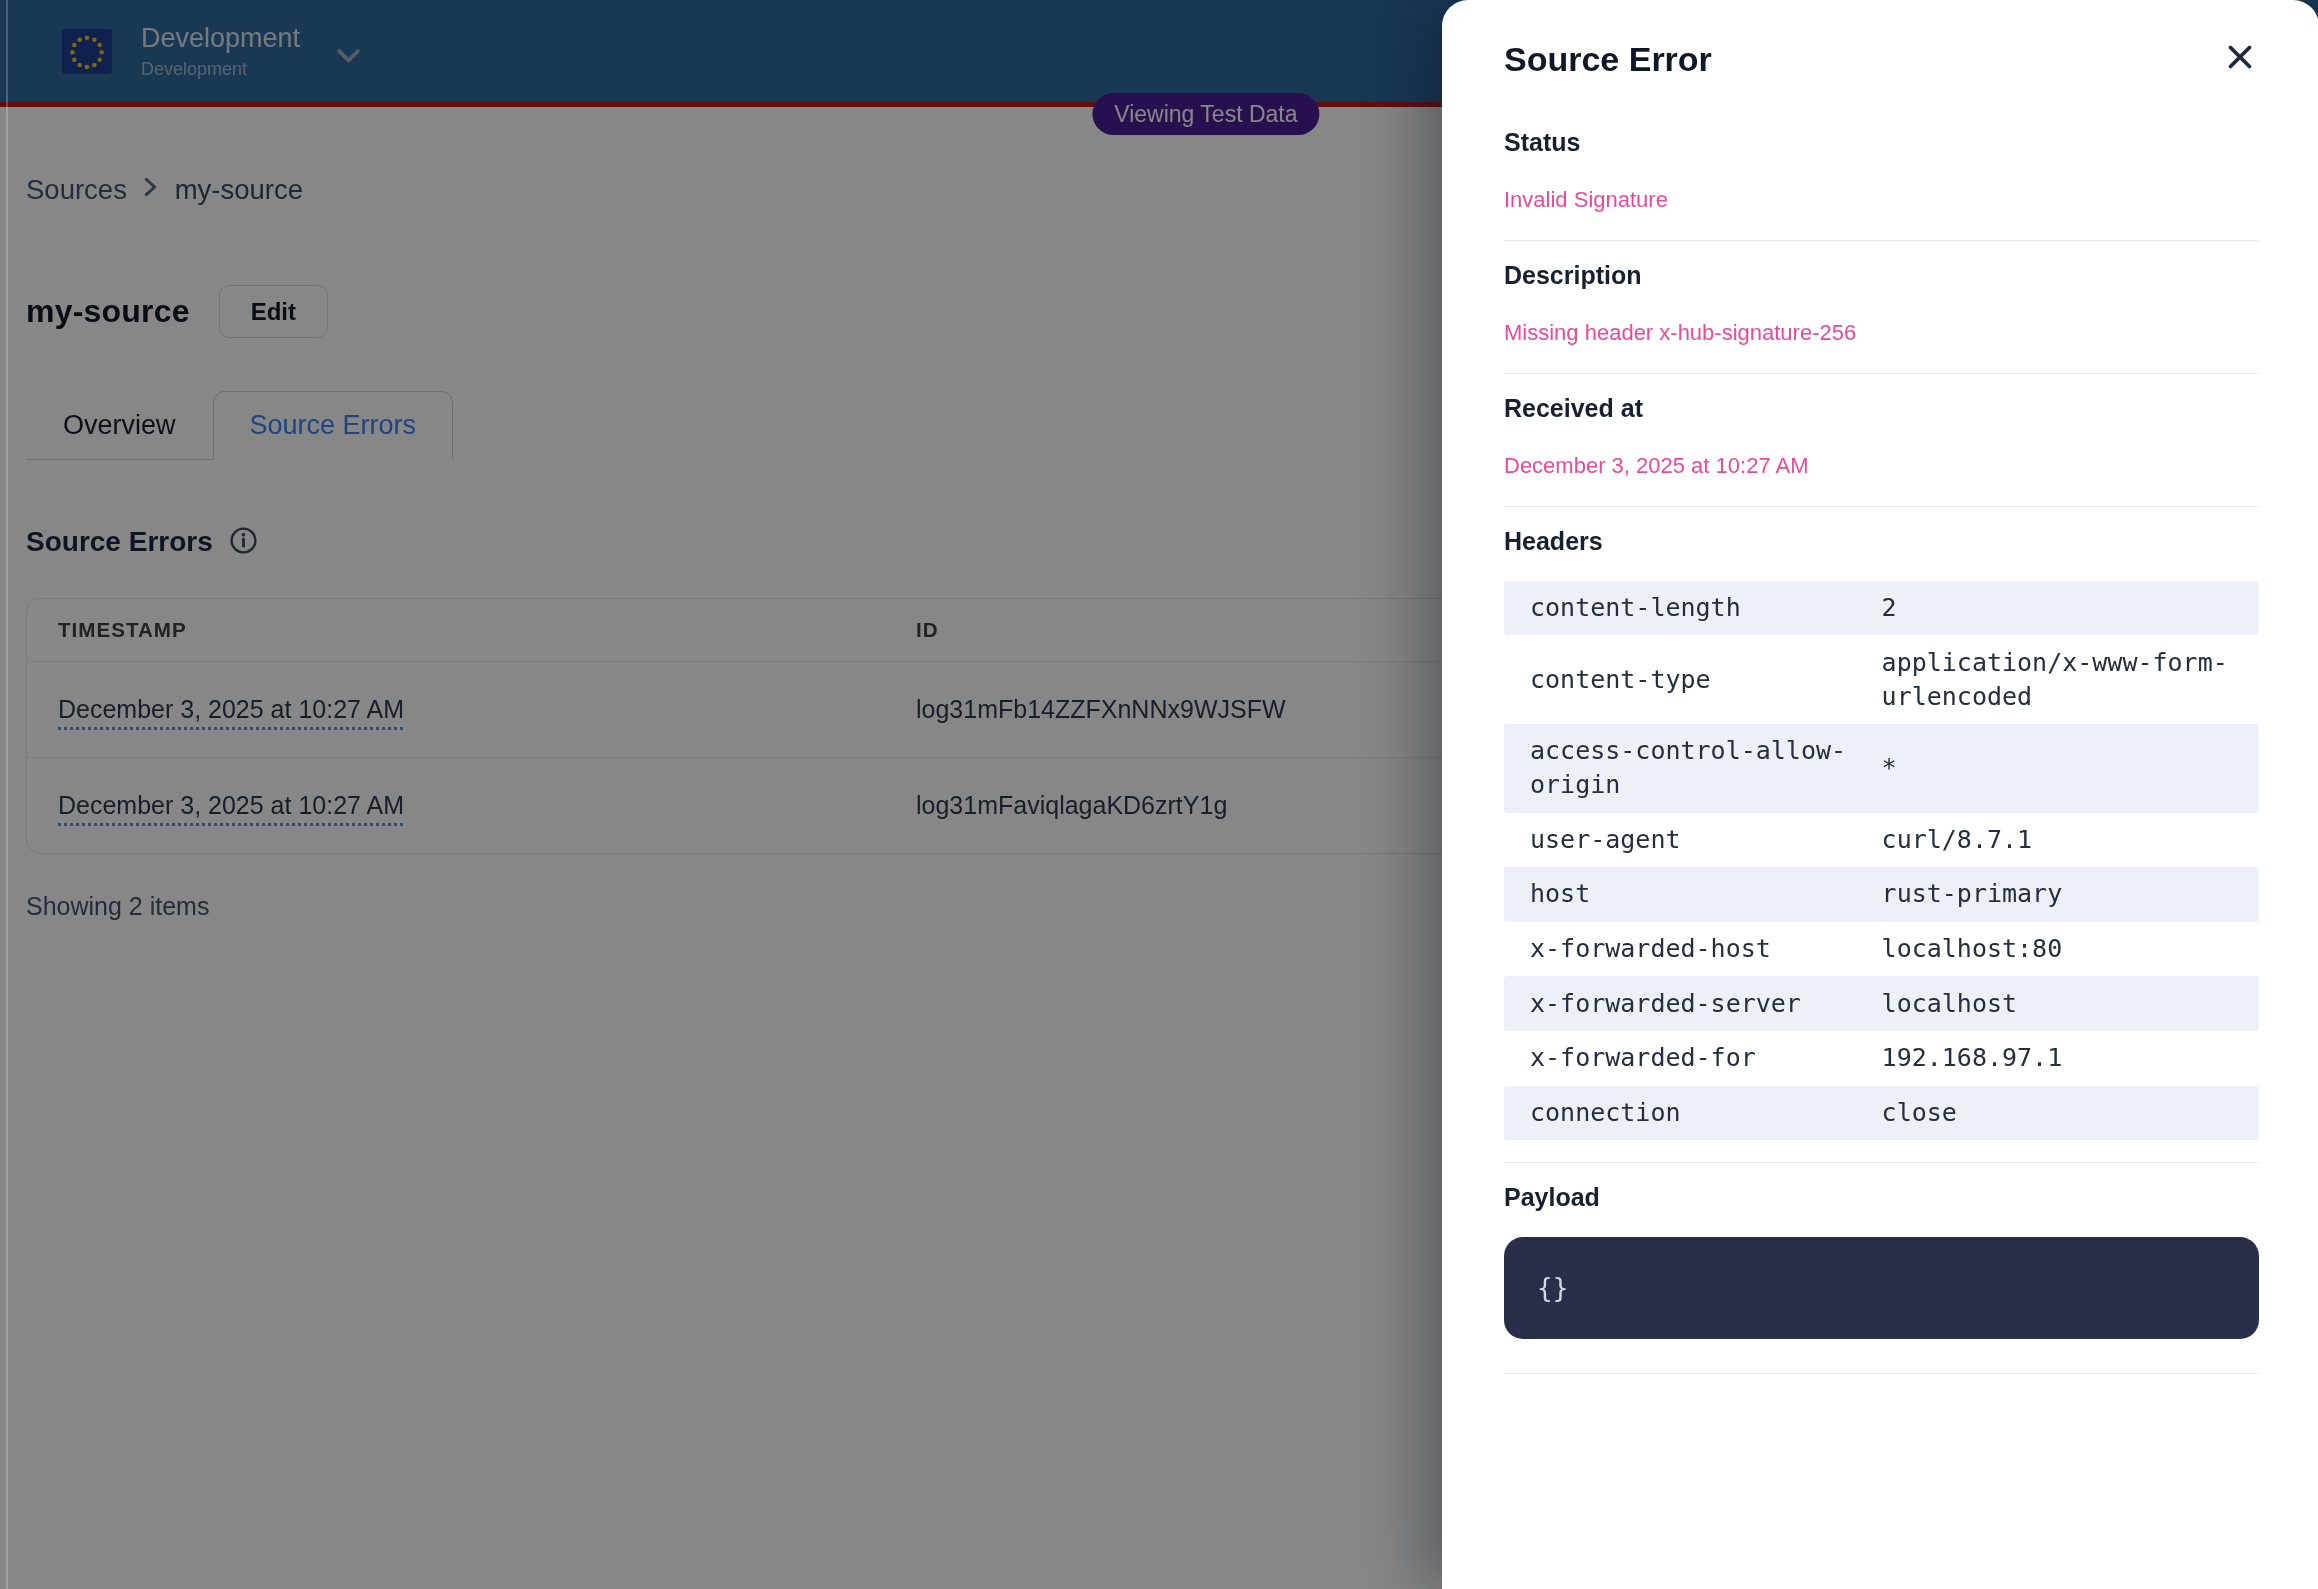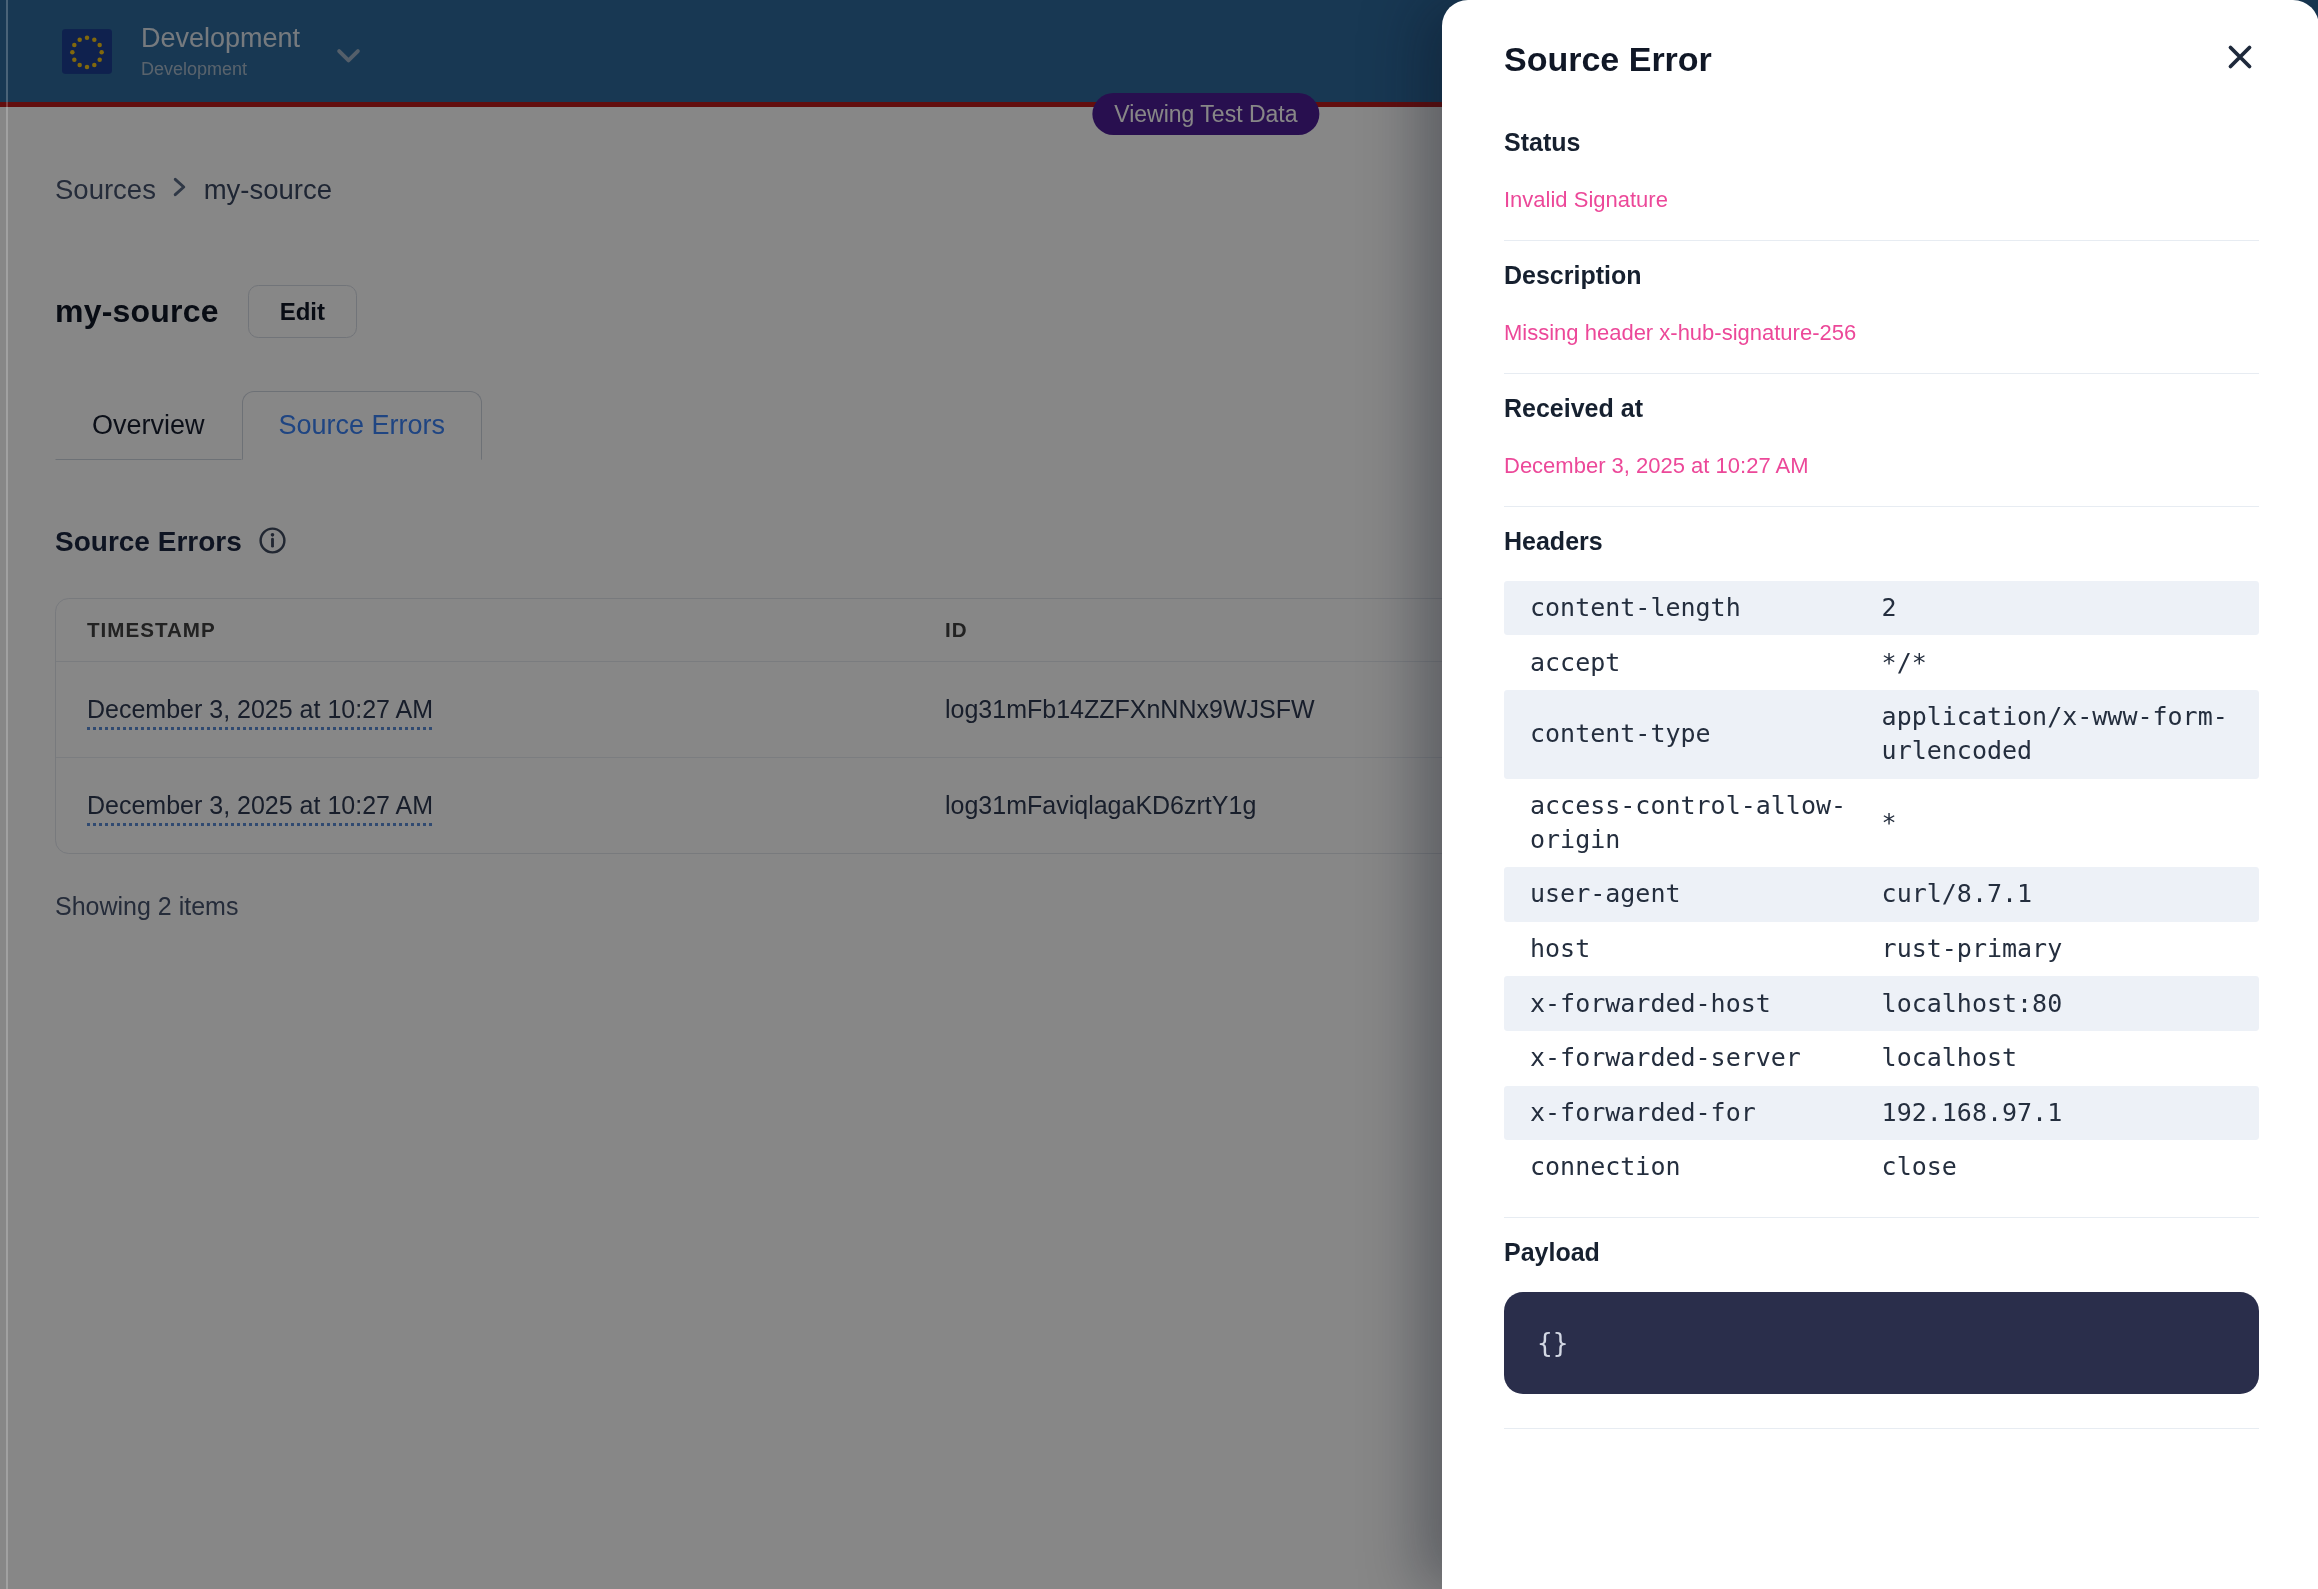--- a/index.html
+++ b/index.html
@@ -30,21 +30,21 @@
 
   .test-badge {
     position:absolute; top:93px; left:52%; transform:translateX(-50%);
     background:#4c1d95; color:#ffffff;
     font-size:23px; font-weight:500;
     padding:7.7px 22px; border-radius:857px;
     z-index:5; white-space:nowrap;
   }
 
   
-  .content { padding:0 55px; }
+  .content { padding:0 26px; }
 
   .breadcrumb {
     margin-top:67px;
     display:flex; align-items:center; gap:15.4px;
     font-size:27.5px; color:#46536e;
   }
   .crumb { cursor:pointer; }
   .crumb-current { color:#3c4963; }
 
   .title-row { margin-top:79px; display:flex; align-items:center; gap:29px; }
@@ -277,24 +277,20 @@
     </div>
 
   <div class="field">
     <div class="flabel">Headers</div>
     <div class="kv-table">
         <div class="kvrow">
           <div class="kvkey">content-length</div>
           <div class="kvval">2</div>
         </div>
         <div class="kvrow">
-          <div class="kvkey">accept</div>
-          <div class="kvval">*/*</div>
-        </div>
-        <div class="kvrow">
           <div class="kvkey">content-type</div>
           <div class="kvval">application/x-www-form-urlencoded</div>
         </div>
         <div class="kvrow">
           <div class="kvkey">access-control-allow-origin</div>
           <div class="kvval">*</div>
         </div>
         <div class="kvrow">
           <div class="kvkey">user-agent</div>
           <div class="kvval">curl/8.7.1</div>

